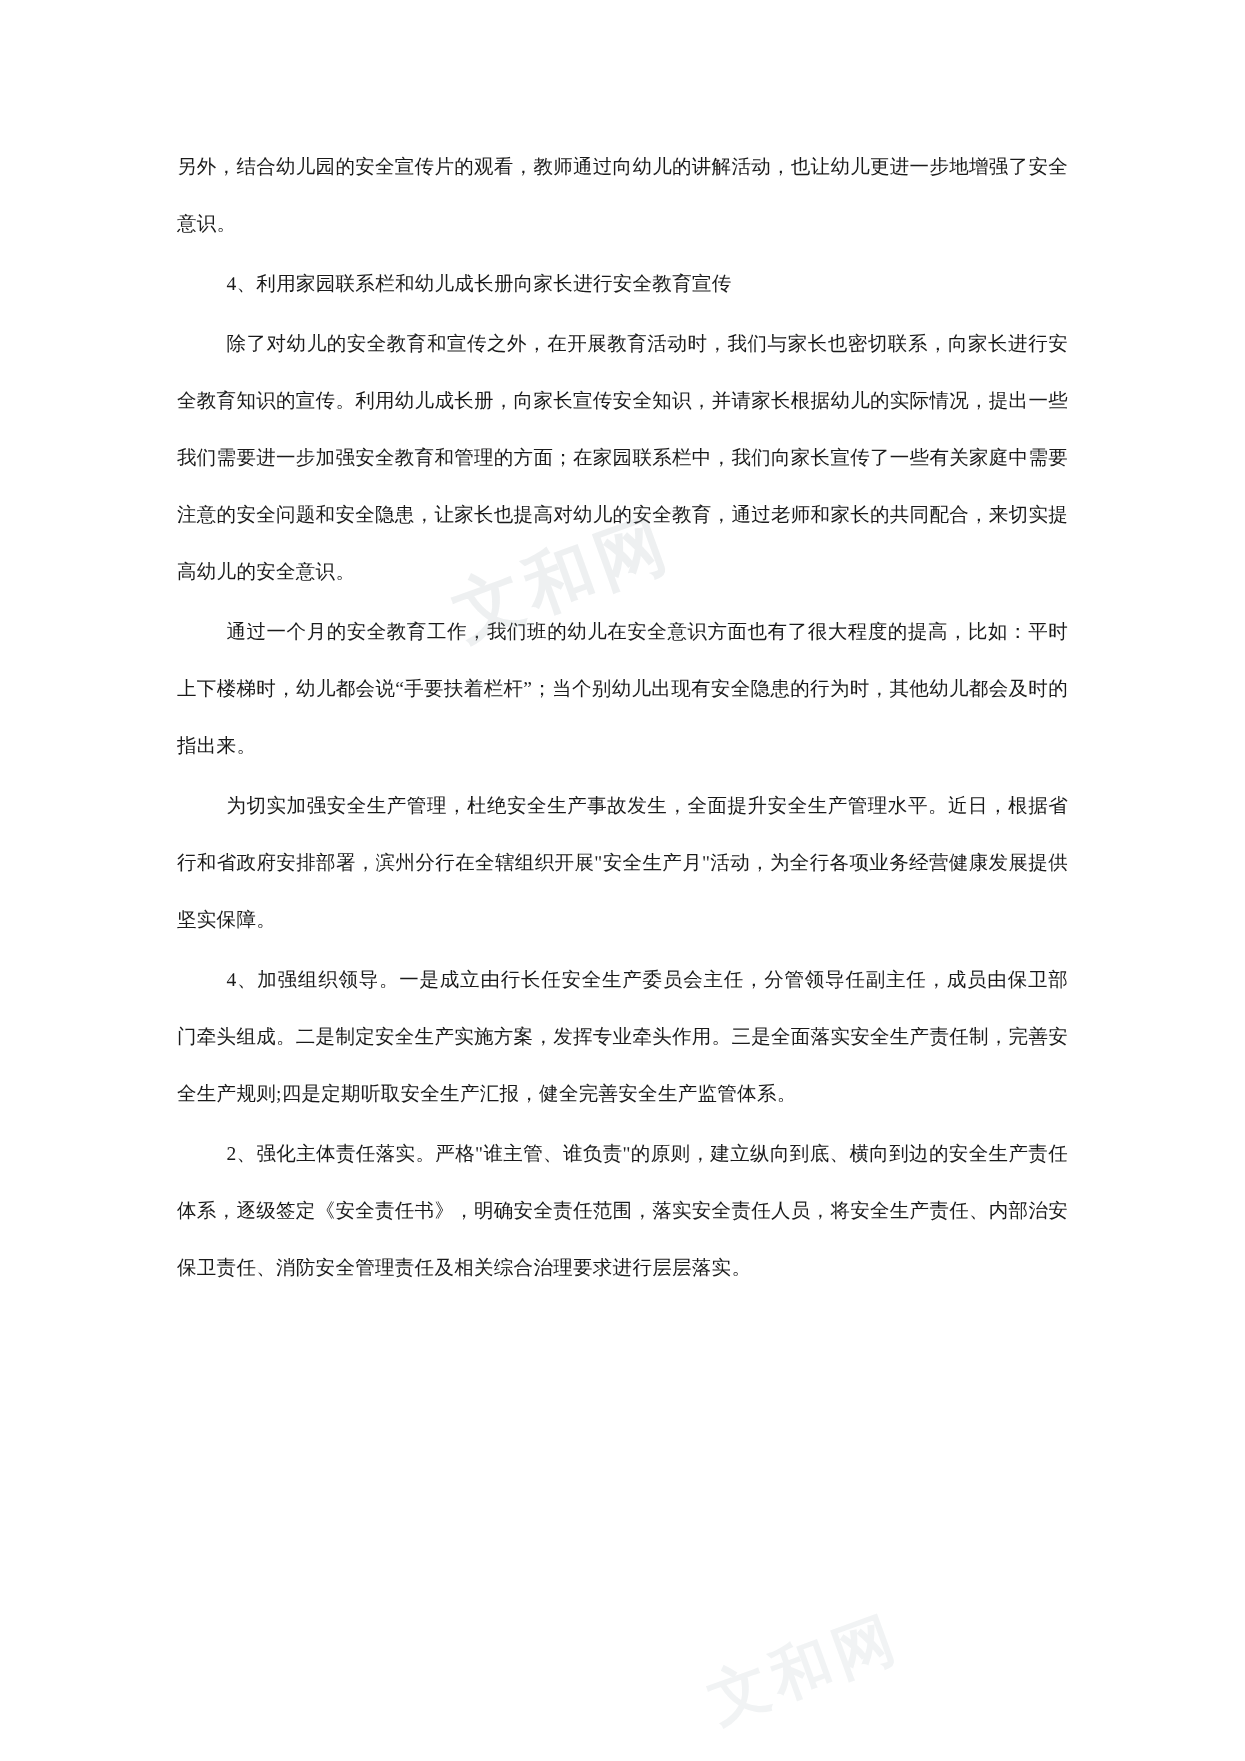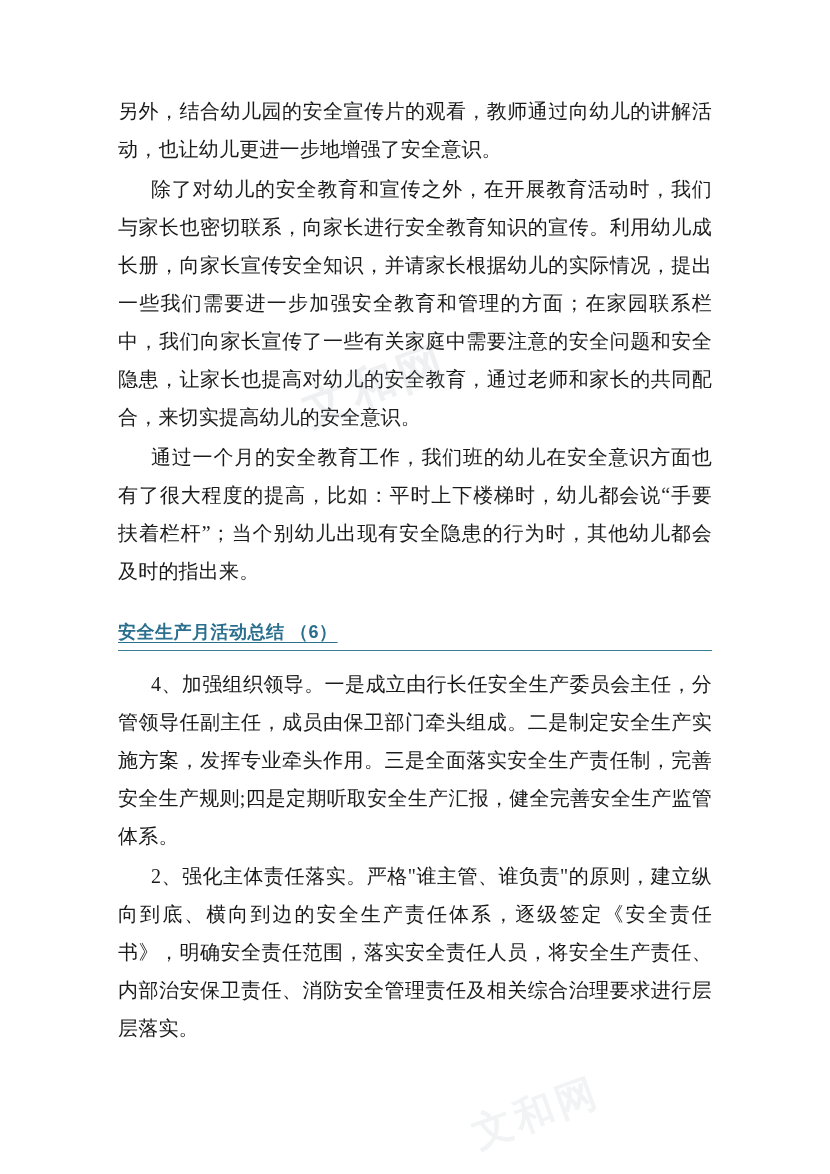--- a/index.html
+++ b/index.html
@@ -16,21 +16,21 @@
     position: relative;
   }
   .page {
     position: relative;
     width: 830px;
     height: 1174px;
     box-sizing: border-box;
     padding: 92px 118px 40px 118px;
   }
   .para {
-    font-size: 20px;
+    font-size: 13px;
     line-height: 38px;
     text-align: justify;
     text-justify: inter-ideograph;
     margin: 0 0 2px 0;
     letter-spacing: 0.2px;
   }
   .indent {
     text-indent: 33px;
   }
   .heading-wrap {
@@ -74,23 +74,22 @@
 </style>
 </head>
 <body>
 
 <div class="page">
 
   <div class="watermark wm-1">文和网</div>
   <div class="watermark wm-2">文和网</div>
 
   <p class="para">另外，结合幼儿园的安全宣传片的观看，教师通过向幼儿的讲解活动，也让幼儿更进一步地增强了安全意识。</p>
+  <p class="para indent">4、利用家园联系栏和幼儿成长册向家长进行安全教育宣传</p>
   <p class="para indent">除了对幼儿的安全教育和宣传之外，在开展教育活动时，我们与家长也密切联系，向家长进行安全教育知识的宣传。利用幼儿成长册，向家长宣传安全知识，并请家长根据幼儿的实际情况，提出一些我们需要进一步加强安全教育和管理的方面；在家园联系栏中，我们向家长宣传了一些有关家庭中需要注意的安全问题和安全隐患，让家长也提高对幼儿的安全教育，通过老师和家长的共同配合，来切实提高幼儿的安全意识。</p>
   <p class="para indent">通过一个月的安全教育工作，我们班的幼儿在安全意识方面也有了很大程度的提高，比如：平时上下楼梯时，幼儿都会说“手要扶着栏杆”；当个别幼儿出现有安全隐患的行为时，其他幼儿都会及时的指出来。</p>
 
-  <div class="heading-wrap">
-    <div class="heading">安全生产月活动总结 （6）</div>
-  </div>
 
+  <p class="para indent">为切实加强安全生产管理，杜绝安全生产事故发生，全面提升安全生产管理水平。近日，根据省行和省政府安排部署，滨州分行在全辖组织开展"安全生产月"活动，为全行各项业务经营健康发展提供坚实保障。</p>
   <p class="para indent">4、加强组织领导。一是成立由行长任安全生产委员会主任，分管领导任副主任，成员由保卫部门牵头组成。二是制定安全生产实施方案，发挥专业牵头作用。三是全面落实安全生产责任制，完善安全生产规则;四是定期听取安全生产汇报，健全完善安全生产监管体系。</p>
   <p class="para indent">2、强化主体责任落实。严格"谁主管、谁负责"的原则，建立纵向到底、横向到边的安全生产责任体系，逐级签定《安全责任书》，明确安全责任范围，落实安全责任人员，将安全生产责任、内部治安保卫责任、消防安全管理责任及相关综合治理要求进行层层落实。</p>
 
 </div>
 
 </body></html>

